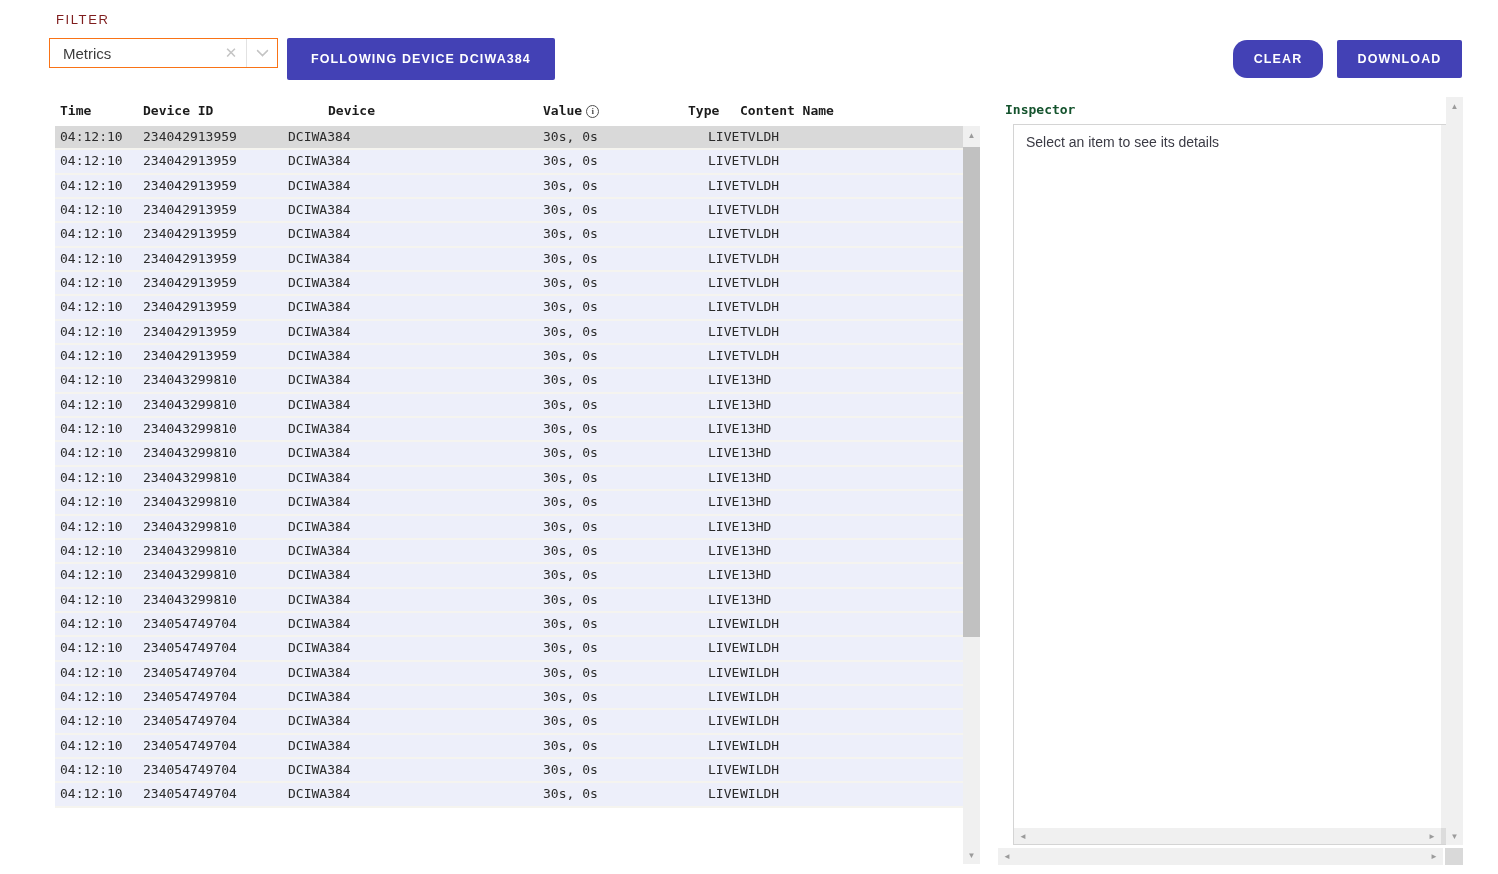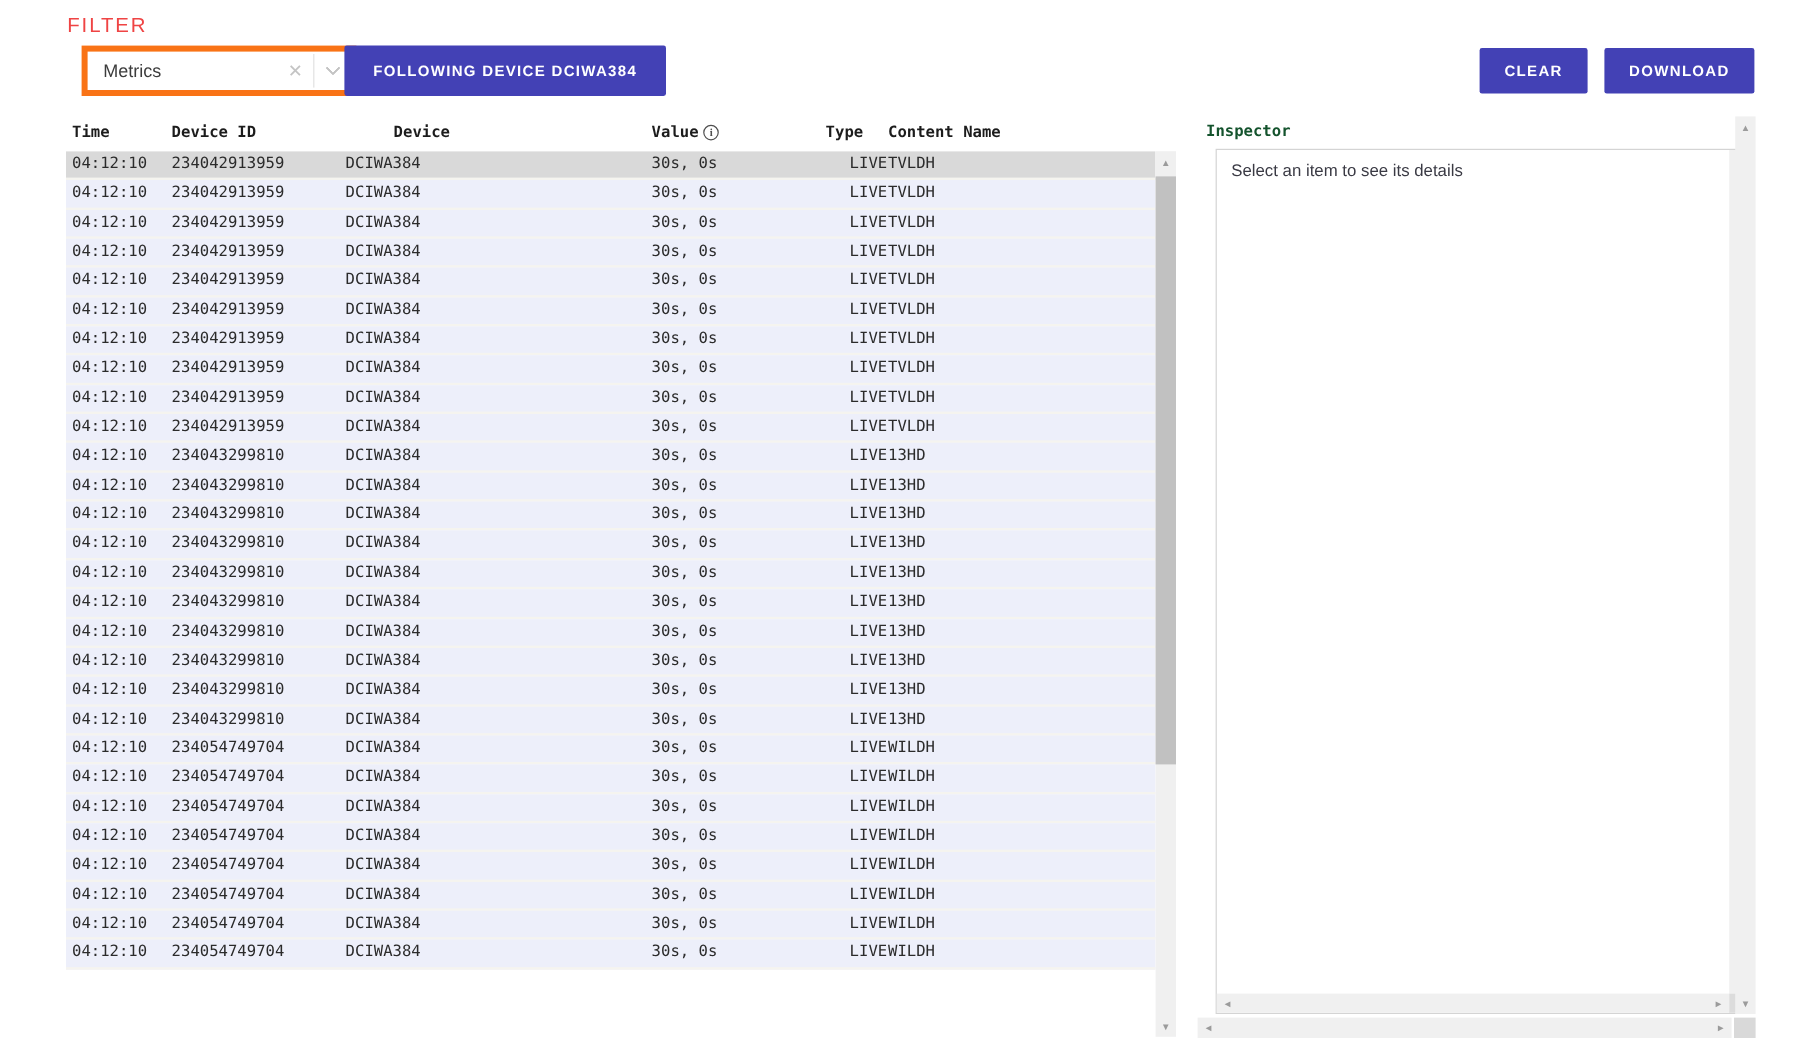--- a/index.html
+++ b/index.html
@@ -1,24 +1,24 @@
 <!DOCTYPE html>
 <html><head>
 <meta charset="utf-8">
 <style>
   * { margin:0; padding:0; box-sizing:border-box; }
   html,body { width:1498px; height:874px; background:#ffffff; overflow:hidden;
               font-family:"Liberation Sans","DejaVu Sans",sans-serif; }
   .mono { font-family:"DejaVu Sans Mono","Liberation Mono",monospace; }
 
   
-  .filter-label { position:absolute; left:56px; top:12px; font-size:17px;
-                  letter-spacing:1.6px; color:#ef4444; }
-  .select-box { position:absolute; left:68px; top:38px; width:229px; height:42px;
-                background:#fff; border:5px solid #f97316; display:flex; align-items:center; cursor:pointer; }
+  .filter-label { position:absolute; left:56px; top:12px; font-size:13px;
+                  letter-spacing:1.6px; color:#7f1d1d; }
+  .select-box { position:absolute; left:49px; top:38px; width:229px; height:30px;
+                background:#fff; border:1px solid #f97316; display:flex; align-items:center; cursor:pointer; }
   .select-value { font-size:15px; color:#3c3c3c; margin-left:13px; flex:1; }
   .select-clear { color:#c4c4c4; font-size:15px; width:30px; text-align:center; cursor:pointer; }
   .select-divider { width:1px; height:28px; background:#e2e2e2; }
   .select-chevron { width:30px; display:flex; justify-content:center; align-items:center; cursor:pointer; }
   .chevron-shape { width:9px; height:9px; border-right:2px solid #c4c4c4; border-bottom:2px solid #c4c4c4;
                    transform:rotate(45deg) translate(-2px,-2px); border-radius:1px; }
 
   .btn { position:absolute; border:none; color:#ffffff; font-size:12.5px; font-weight:bold;
          letter-spacing:1.1px; cursor:pointer; border-radius:2px;
          font-family:"Liberation Sans","DejaVu Sans",sans-serif; }
@@ -76,21 +76,21 @@
 <div class="select-box">
   <span class="select-value">Metrics</span>
   <span class="select-clear">✕</span>
   <span class="select-divider"></span>
   <span class="select-chevron">
       <span class="chevron-shape"></span>
     </span>
 </div>
 
 <button class="btn btn-following" style="background:#4341b5;">FOLLOWING DEVICE DCIWA384</button>
-<button class="btn btn-clear" style="background:#4341b5;">CLEAR</button>
+<button class="btn btn-clear" style="background:#4341b5;border-radius:14px;">CLEAR</button>
 <button class="btn btn-download" style="background:#4341b5;">DOWNLOAD</button>
 
 <div class="thead mono">
   <span class="th th-time">Time</span>
   <span class="th th-device_id">Device ID</span>
   <span class="th th-device">Device</span>
   <span class="th th-value"><span>Value</span><span class="info-icon">i</span></span>
   <span class="th th-type">Type</span>
   <span class="th th-content_name">Content Name</span>
 </div>

